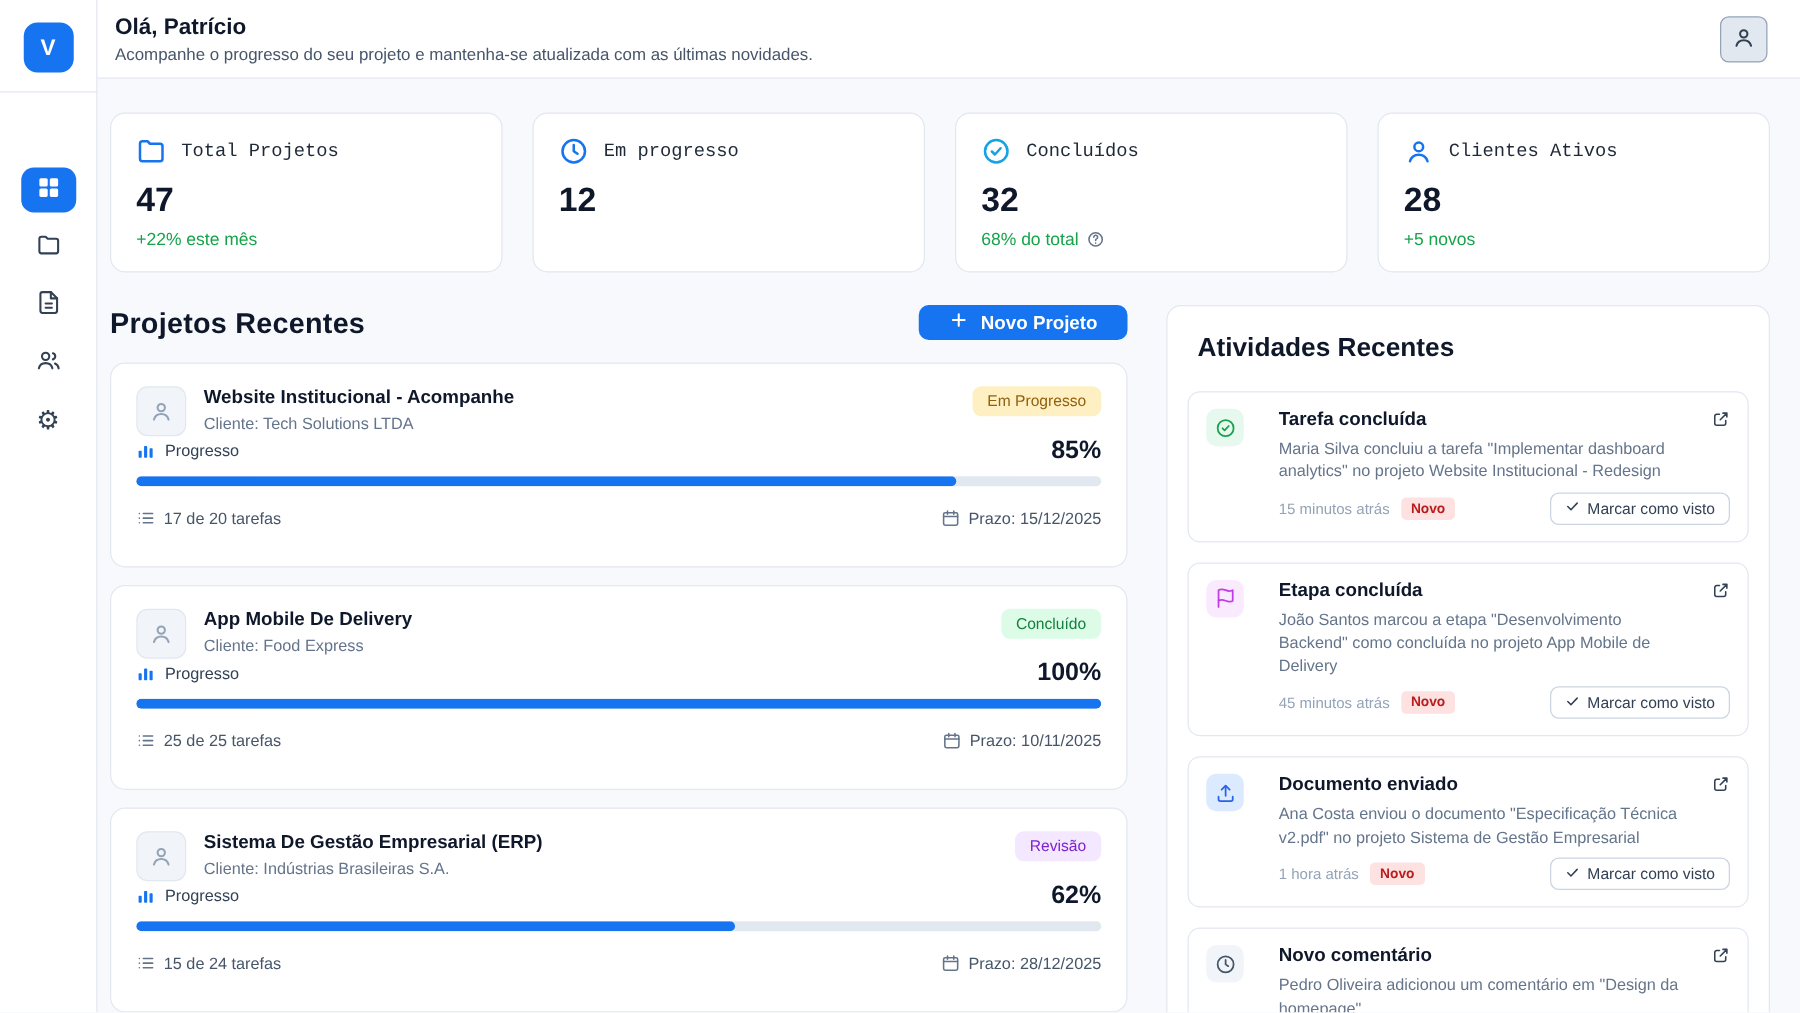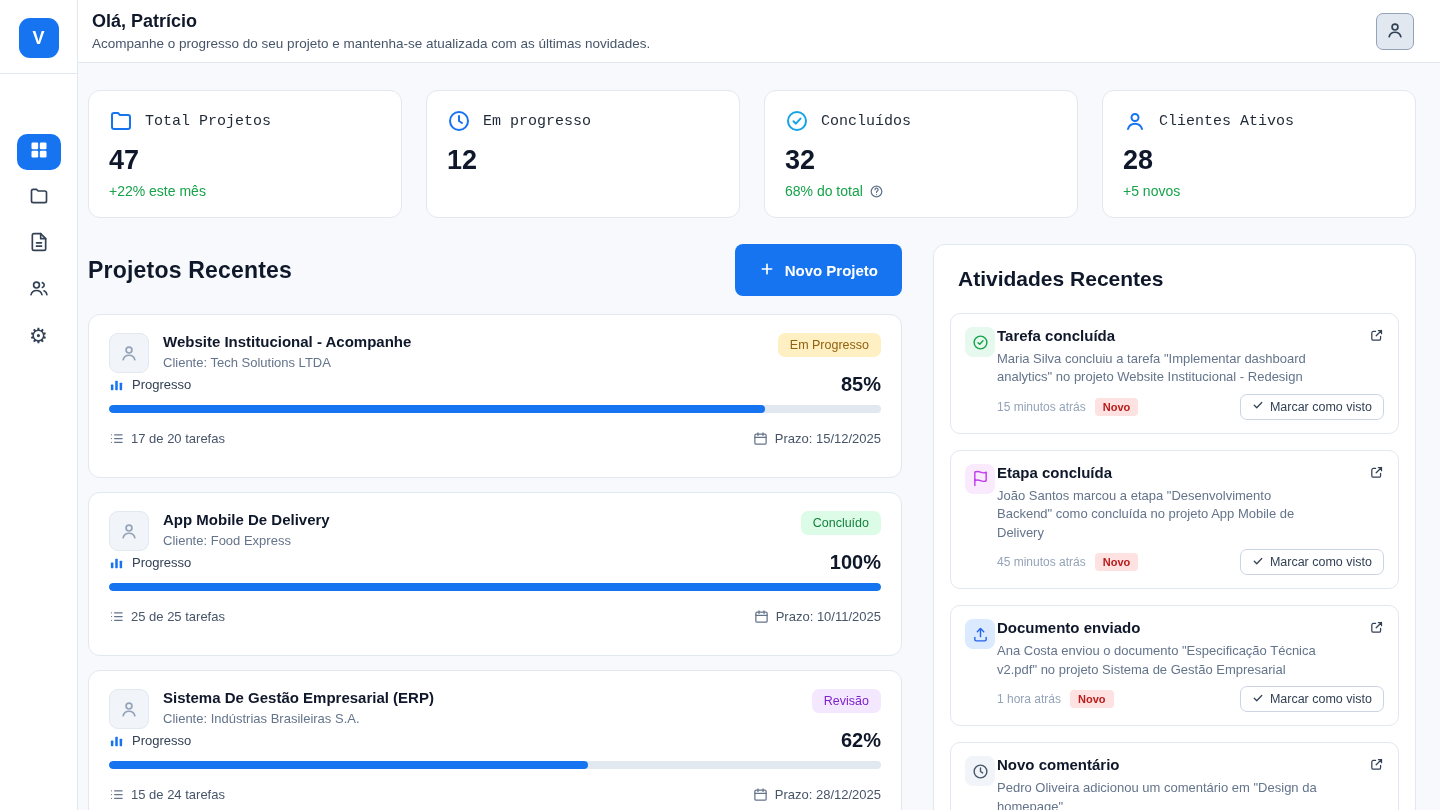--- a/index.html
+++ b/index.html
@@ -62,21 +62,21 @@
 
   .columns { display:flex; gap:31px; margin-top:26px; }
   .col-left { width:814px; flex:none; }
   .col-right { flex:1; }
 
   
   .projects-header { display:flex; align-items:center; justify-content:space-between; margin-bottom:18px; }
   .projects-title { font-size:23px; font-weight:800; letter-spacing:.2px; }
   .new-project-btn {
     background:#1674f0; color:#fff; border:none; border-radius:8px;
-    height:52px; padding:0 24px; font-size:15px; font-weight:600;
+    height:28px; padding:0 24px; font-size:15px; font-weight:600;
     font-family:"Liberation Sans", sans-serif;
     display:flex; align-items:center; gap:10px; cursor:pointer;
   }
   .project-card {
     background:#fff; border:1px solid #e2e8f0; border-radius:12px;
     padding:18px 20px; margin-bottom:14px; height:164px;
   }
   .pc-head { display:flex; align-items:flex-start; gap:14px; }
   .pc-avatar {
     width:40px; height:40px; border-radius:9px; background:#f1f5f9;
@@ -100,21 +100,21 @@
   .muted-icon { color:#64748b; display:flex; }
 
   
   .activities-panel {
     background:#fff; border:1px solid #e2e8f0; border-radius:12px;
     padding:22px 16px 16px 16px; min-height:600px;
   }
   .activities-title { font-size:21px; font-weight:800; margin:0 8px 22px 8px; }
   .activity-item {
     border:1px solid #e2e8f0; border-radius:10px; background:#fff;
-    padding:13px 14px; margin-bottom:16px; display:flex; gap:2px;
+    padding:13px 14px; margin-bottom:16px; display:flex; gap:28px;
   }
   .act-icon {
     width:30px; height:30px; border-radius:8px; flex:none;
     display:flex; align-items:center; justify-content:center;
   }
   .act-icon--green  { background:#e7f8ee; color:#16a34a; }
   .act-icon--purple { background:#f9ebfd; color:#c13cec; }
   .act-icon--blue   { background:#dbeafe; color:#2563eb; }
   .act-icon--gray   { background:#f1f5f9; color:#475569; }
   .act-body { flex:1; min-width:0; }

